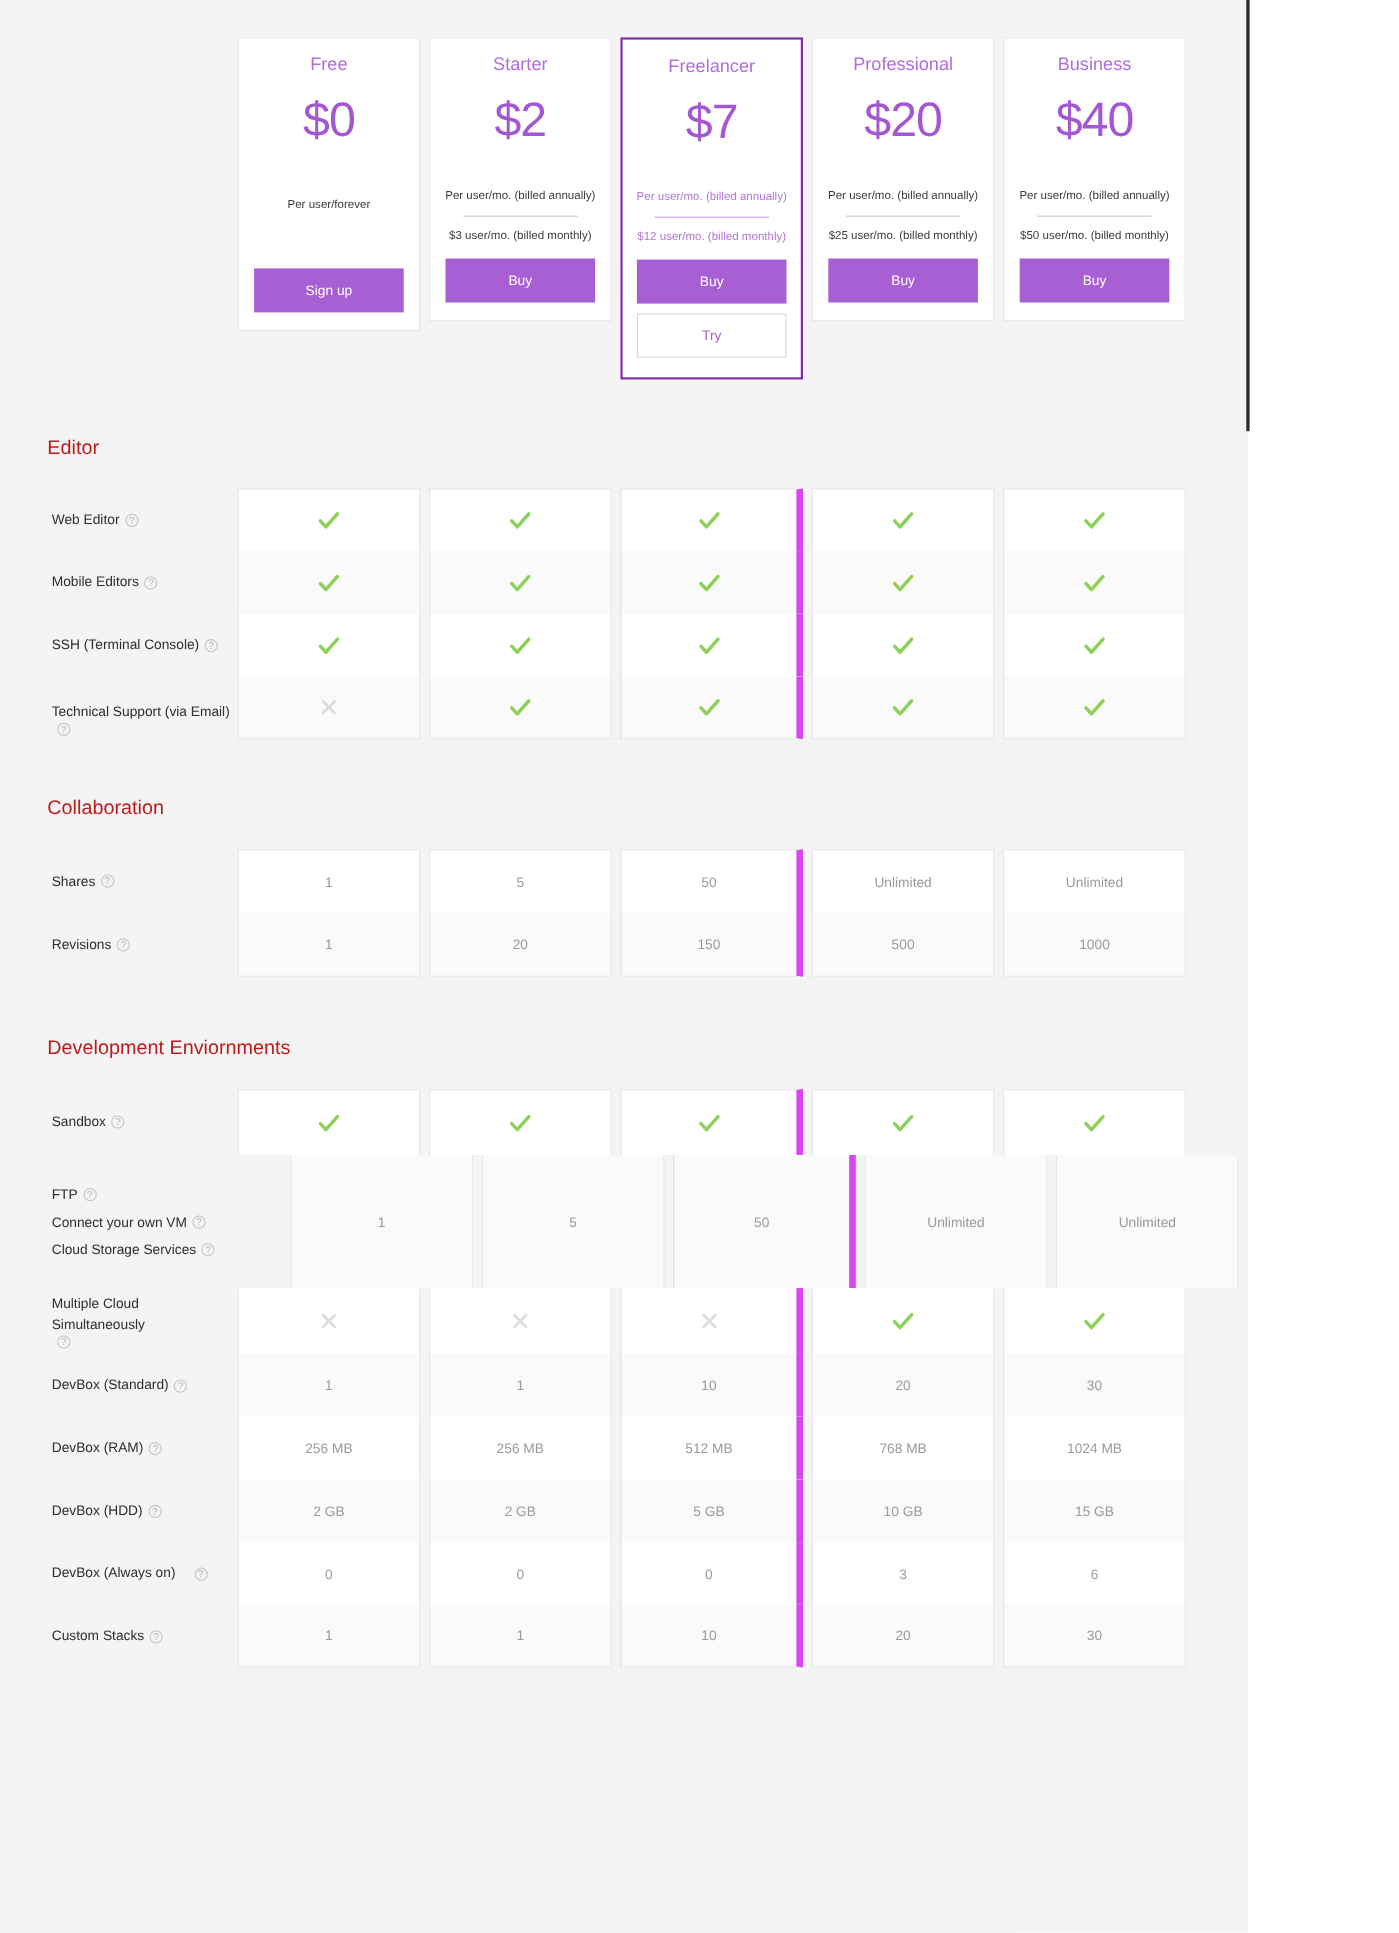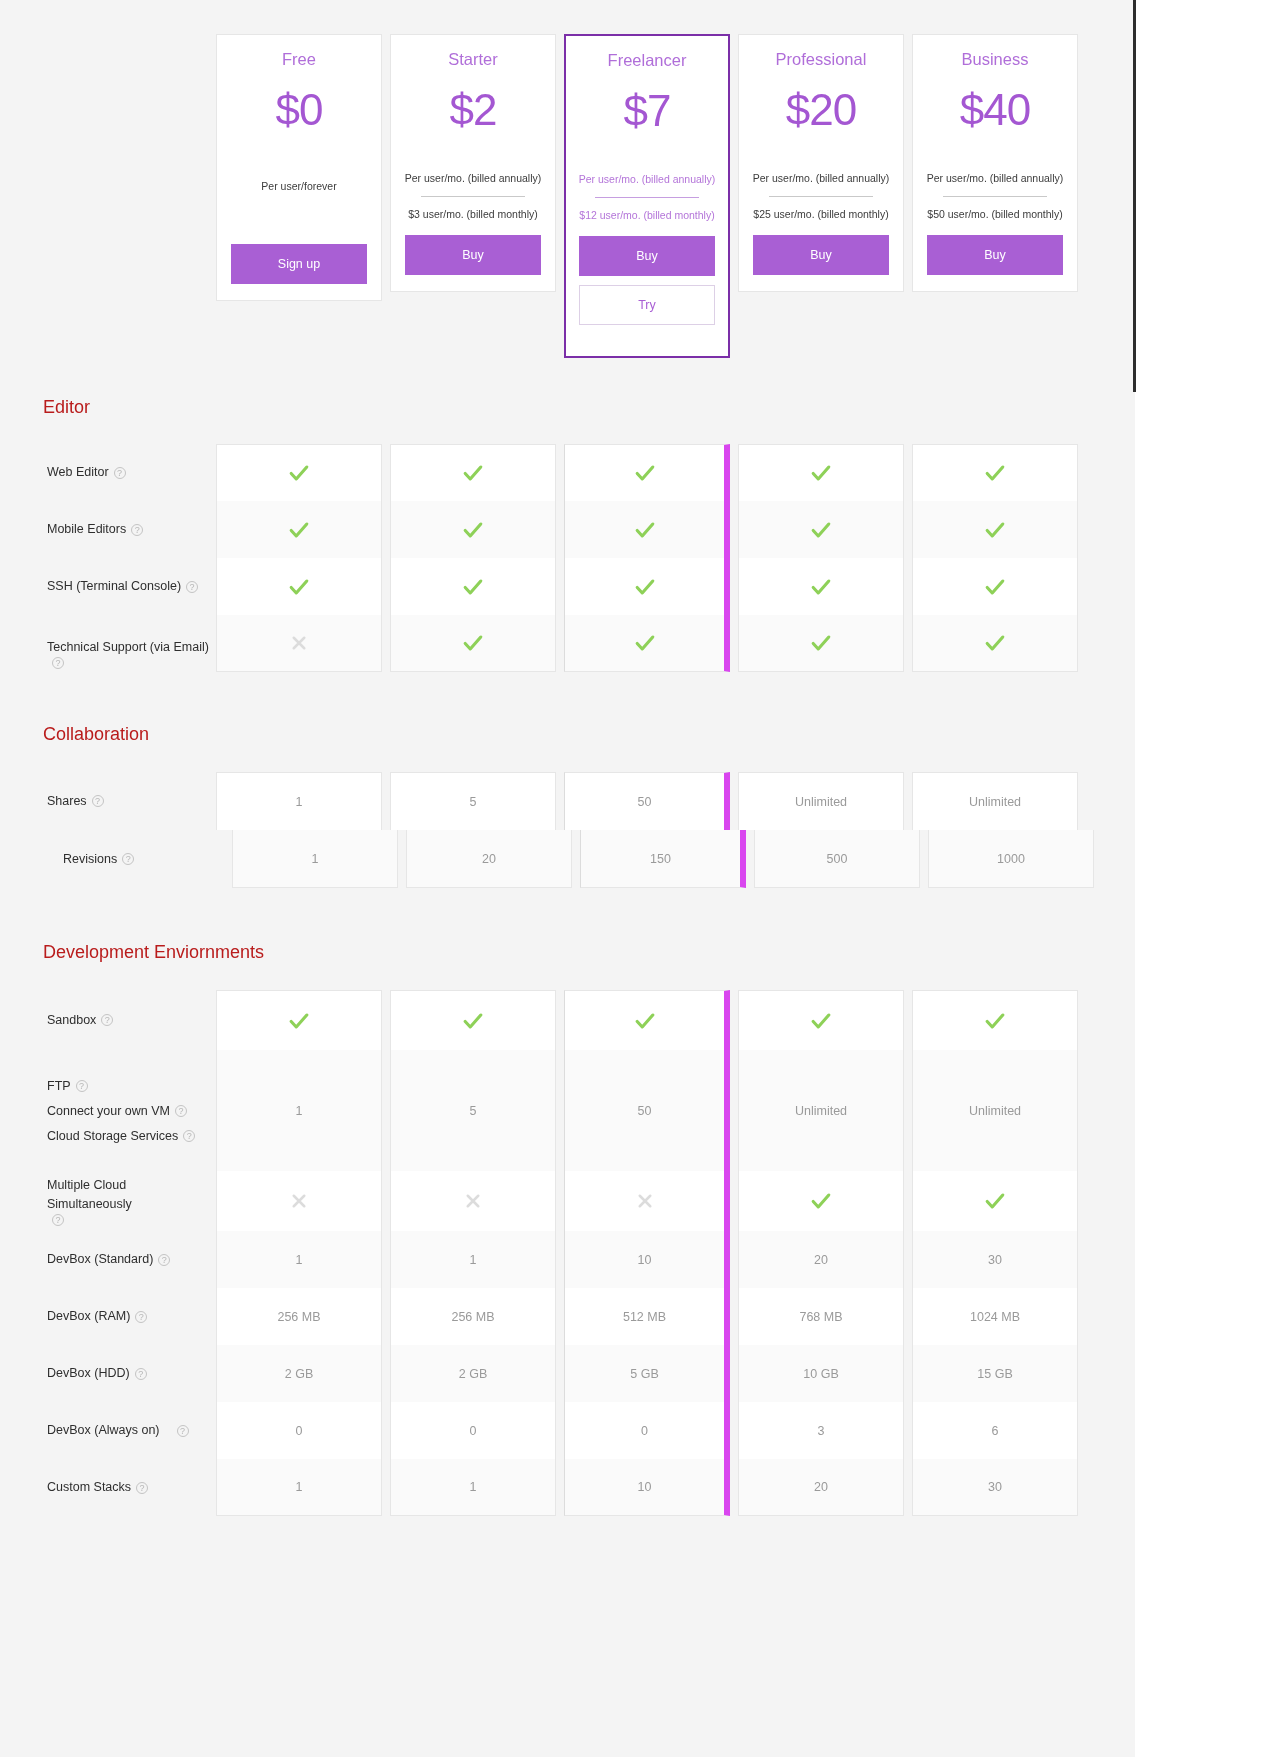--- a/index.html
+++ b/index.html
@@ -57,21 +57,21 @@
     border: 1px solid #e6e6e6;
     padding: 14px 10px 16px 10px;
     text-align: center;
     position: relative;
   }
   .plan:last-child { margin-right: 0; }
   .plan.featured {
     border: 2px solid #7b2fa8;
     width: 166px;
     padding-top: 14px;
-    padding-bottom: 31px;
+    padding-bottom: 18px;
     margin-left: 0px;
     margin-right: 8px;
     z-index: 4;
   }
   .plan-name {
     font-size: 16.5px;
     color: #b06ed9;
     line-height: 20px;
     margin-bottom: 10px;
     font-weight: 400;
@@ -440,21 +440,21 @@
                 <span>50</span>
               </div>
               <div class="cell">
                 <span>Unlimited</span>
               </div>
               <div class="cell">
                 <span>Unlimited</span>
               </div>
             </div>
           </div>
-          <div class="row alt last" style="height: 58px; padding-left: 16px;">
+          <div class="row alt last" style="height: 58px;">
             <div class="row-label">
               <div class="label-wrap" style="line-height:19px;">
                 <span class="label-text" style="line-height:19px;">Revisions</span>
                 <span class="info">?</span>
               </div>
             </div>
             <div class="cells">
               <div class="cell">
                 <span>1</span>
               </div>
@@ -505,21 +505,21 @@
                     <path d="M3.5 12.5 L9 18.5 L20.5 5.5" fill="none" stroke="#8ed158" stroke-width="3.4" stroke-linecap="round" stroke-linejoin="round"></path>
                   </svg></span>
               </div>
               <div class="cell">
                 <span class="check"><svg viewBox="0 0 24 24" width="22" height="22">
                     <path d="M3.5 12.5 L9 18.5 L20.5 5.5" fill="none" stroke="#8ed158" stroke-width="3.4" stroke-linecap="round" stroke-linejoin="round"></path>
                   </svg></span>
               </div>
             </div>
           </div>
-          <div class="row alt" style="height: 121px;">
+          <div class="row alt" style="height: 121px; gap: 48px;">
             <div class="row-label">
               <div style="display:flex;flex-direction:column;justify-content:center;gap:9px;width:100%;">
                 <div class="label-wrap" style="line-height:16px;">
                   <span class="label-text" style="line-height:16px;">FTP</span>
                   <span class="info">?</span>
                 </div>
                 <div class="label-wrap" style="line-height:16px;">
                   <span class="label-text" style="line-height:16px;">Connect your own VM</span>
                   <span class="info">?</span>
                 </div>

